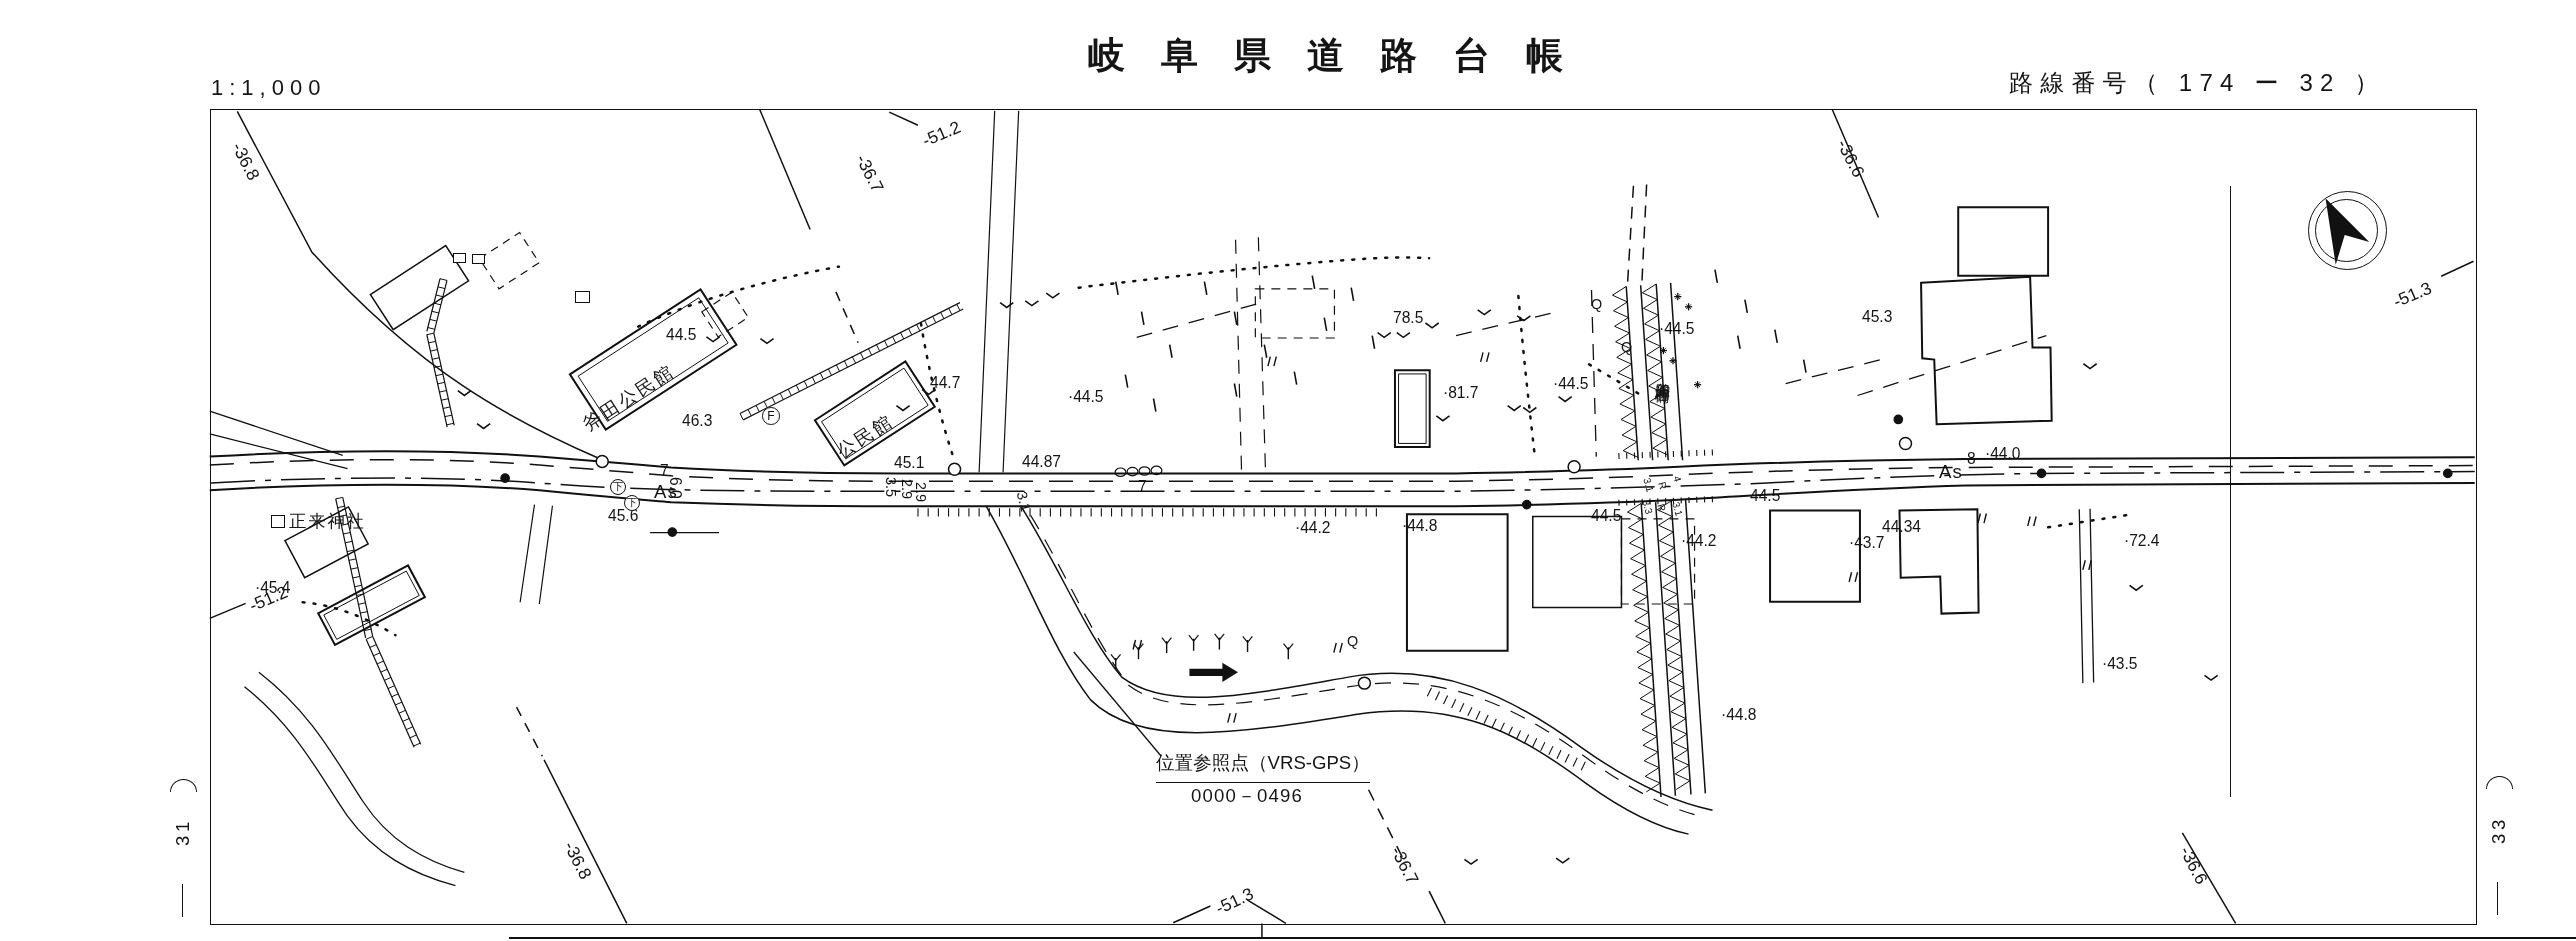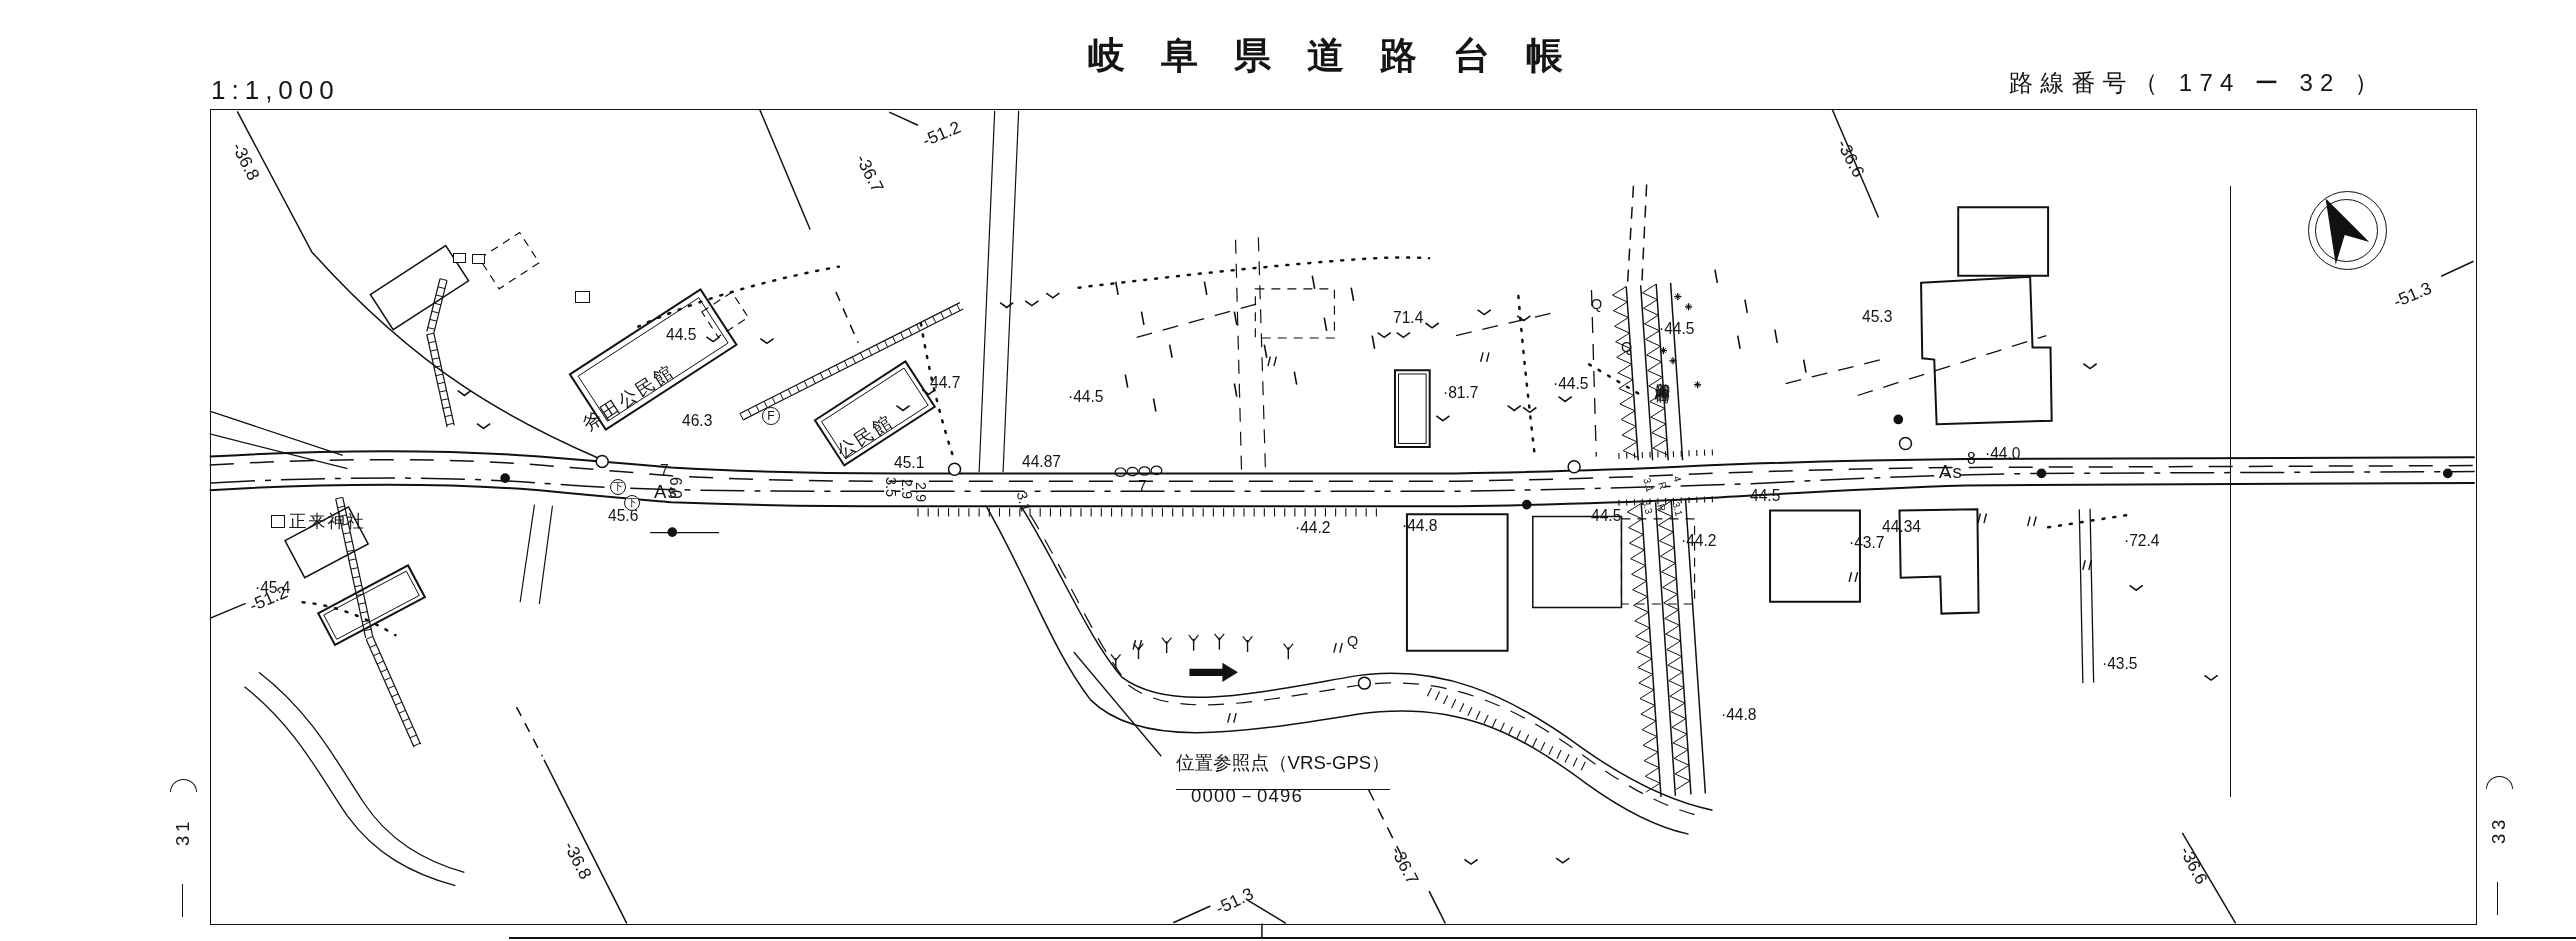--- a/index.html
+++ b/index.html
@@ -5,32 +5,32 @@
   html,body{margin:0;padding:0;background:#fff;}
   body{width:2576px;height:942px;position:relative;overflow:hidden;
        font-family:"Liberation Sans",sans-serif;color:#111;}
   .abs{position:absolute;}
   .lbl{position:absolute;white-space:nowrap;color:#151515;transform-origin:0 0;line-height:1;}
   .f17{font-size:10.2px}.f20{font-size:12px}.f24{font-size:14.4px}.f26{font-size:15.6px}
   .f29{font-size:17.4px}.f31{font-size:18.6px}
   .r63{transform:rotate(63deg)}.rm25{transform:rotate(-25deg)}
   .rm23{transform:rotate(-23deg)}.r90{transform:rotate(90deg)}.r75{transform:rotate(75deg)}
   .rm33{transform:rotate(-33deg)}.rm90{transform:rotate(-90deg)}
-  .hdr{letter-spacing:6px;font-size:26px;}
+  .hdr{letter-spacing:6px;font-size:22px;}
   .title{letter-spacing:36px;font-size:37px;font-weight:700;}
   .route{letter-spacing:7.2px;font-size:24px;}
   .frame{border:1.2px solid #111;}
   .circ{position:absolute;border:1.2px solid #111;border-radius:50%;
         display:flex;align-items:center;justify-content:center;background:#fff;}
   .bx{position:absolute;border:0.9px solid #111;background:#fff;}
   .arc{position:absolute;width:25px;height:12px;border:1.2px solid #111;border-bottom:none;
        border-radius:50% 50% 0 0 / 100% 100% 0 0;}
   .vline{position:absolute;width:1.2px;background:#111;}
   .hline{position:absolute;height:1.2px;background:#111;}
-  .underl{border-bottom:1.2px solid #111;padding-bottom:16px;margin-left:20px;}
+  .underl{border-bottom:1.2px solid #111;padding-bottom:9px;}
   svg{position:absolute;left:0;top:0;}
   svg *{vector-effect:non-scaling-stroke;}
 </style>
 </head>
 <body>
 
 <span class="lbl hdr" style="left:211px;top:77px;">1:1,000</span>
 <span class="lbl title" style="left:1088px;top:37px;">岐阜県道路台帳</span>
 <span class="lbl route" style="left:2009px;top:71px;">路線番号（ 174 ー 32 ）</span>
 
@@ -488,21 +488,21 @@
 <div class="bx" style="left:271px;top:515px;width:12px;height:10.8px;"></div>
 <span class="lbl f26" style="left:1657px;top:370px;writing-mode:vertical-rl;transform:rotate(5deg);letter-spacing:1.2px;">斧田洞谷橋</span>
 
 <div class="abs" style="left:1156px;top:754px;">
   <span class="lbl f31 underl" style="left:0;top:0;">位置参照点（VRS-GPS）</span>
   <span class="lbl f31" style="left:35px;top:33px;letter-spacing:1.2px;">0000－0496</span>
 </div>
 
 <span class="lbl f26" style="left:666px;top:327px;">44.5</span>
 <span class="lbl f26" style="left:930px;top:375px;">44.7</span>
-<span class="lbl f26" style="left:1393px;top:310px;">71.4</span>
+<span class="lbl f26" style="left:1393px;top:310px;">78.5</span>
 <span class="lbl f26" style="left:1443px;top:385px;">·81.7</span>
 <span class="lbl f26" style="left:1553px;top:376px;">·44.5</span>
 <span class="lbl f26" style="left:1659px;top:321px;">·44.5</span>
 <span class="lbl f26" style="left:1862px;top:309px;">45.3</span>
 <span class="lbl f26" style="left:1985px;top:399px;margin-top:47px;">·44.0</span>
 <span class="lbl f26" style="left:894px;top:455px;">45.1</span>
 <span class="lbl f26" style="left:1022px;top:454px;">44.87</span>
 <span class="lbl f26" style="left:1068px;top:389px;">·44.5</span>
 <span class="lbl f26" style="left:682px;top:413px;">46.3</span>
 <span class="lbl f26" style="left:608px;top:508px;">45.6</span>

